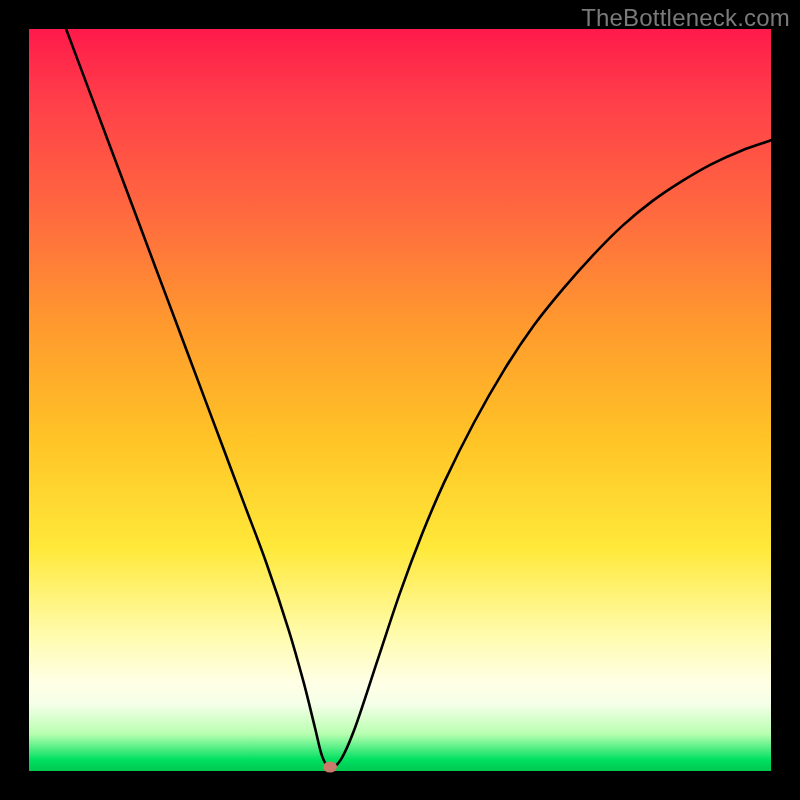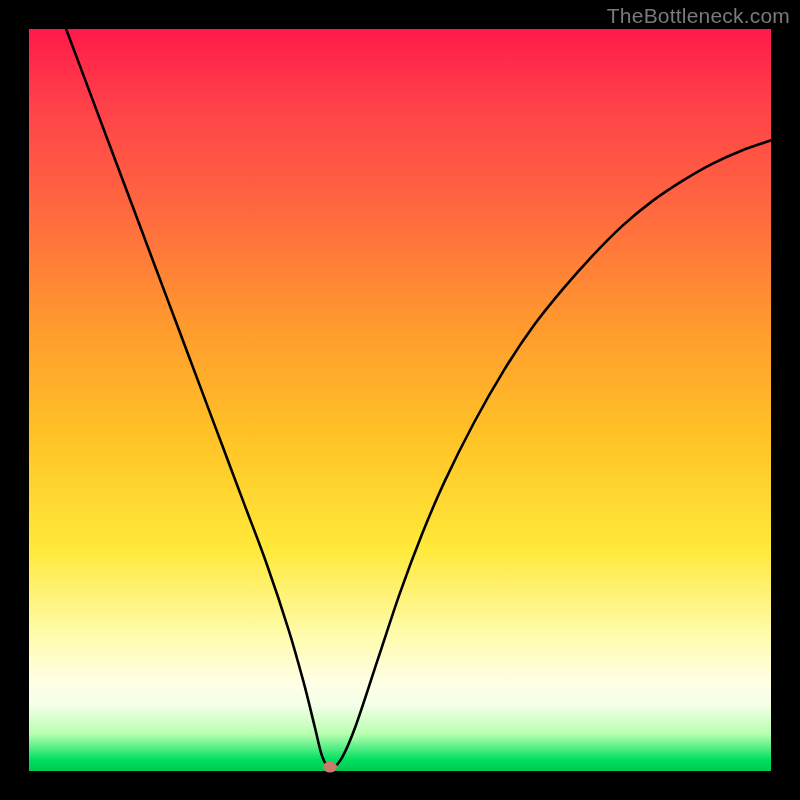--- a/index.html
+++ b/index.html
@@ -38,21 +38,21 @@
       #b8ffb0 95%,
       #00e060 98.5%,
       #00c850 100%
     );
   }
   .watermark {
     position: absolute;
     top: 4px;
     right: 10px;
     color: #7a7a7a;
-    font-size: 21px;
+    font-size: 24px;
     font-weight: 500;
     letter-spacing: 0.2px;
     z-index: 10;
   }
   svg.curve {
     position: absolute;
     left: 0;
     top: 0;
     width: 742px;
     height: 742px;

